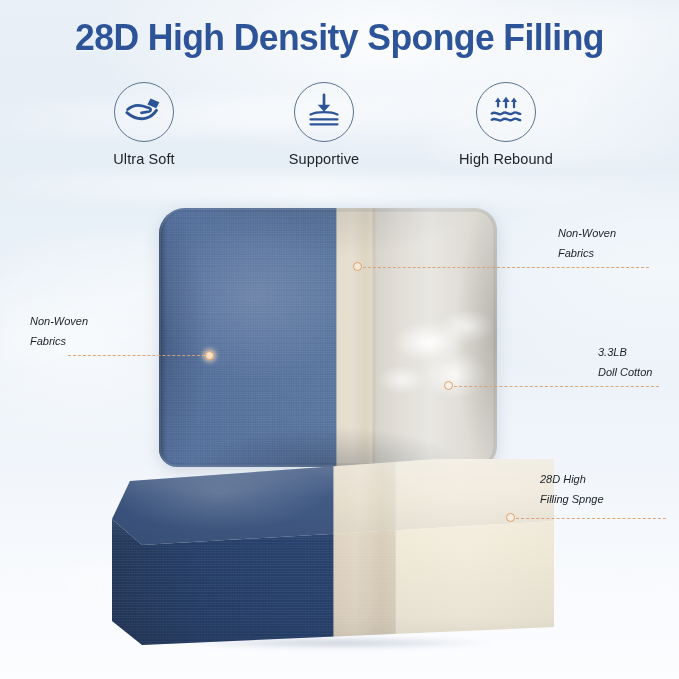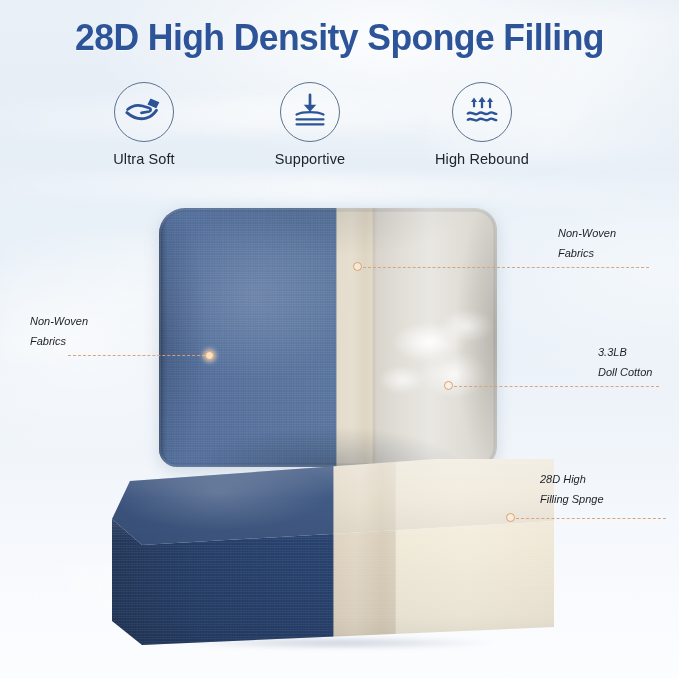--- a/index.html
+++ b/index.html
@@ -50,21 +50,21 @@
   .feat .ring{
     width:58px;height:58px;border-radius:50%;
     border:1.4px solid #5b7290;margin:0 auto;
     display:flex;align-items:center;justify-content:center;
     background:rgba(255,255,255,.14);
   }
   .feat .cap{
     margin-top:9px;font-size:14.5px;color:#20252b;font-weight:400;
     letter-spacing:.1px;white-space:nowrap;
   }
-  .f0{left:54px;}.f1{left:220px;}.f2{left:392px;}
+  .f0{left:54px;}.f1{left:234px;}.f2{left:416px;}
 
   
   #product{position:absolute;left:0;top:0;width:679px;height:679px;}
 
   
   #pillow{
     position:absolute;left:159px;top:208px;width:338px;height:259px;
     border-radius:26px 22px 20px 18px;
     overflow:hidden;
     box-shadow:0 5px 16px rgba(90,110,140,.20);

